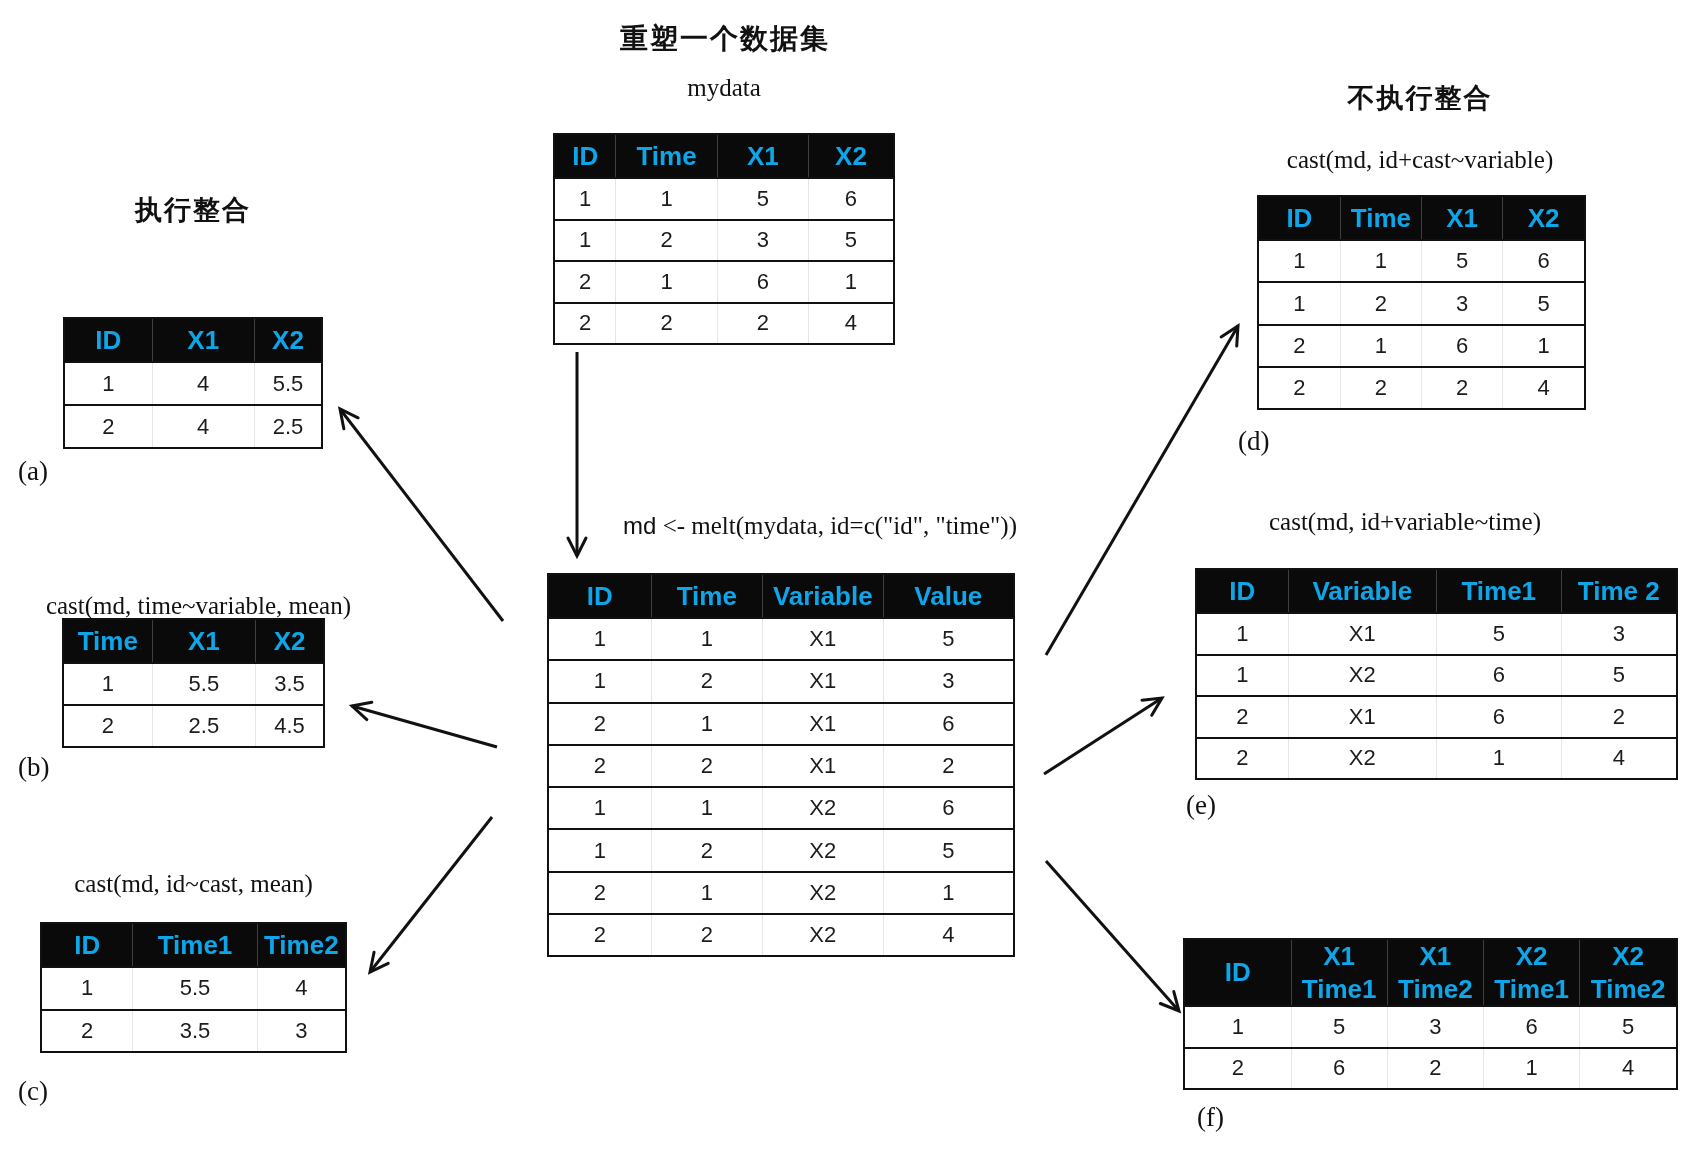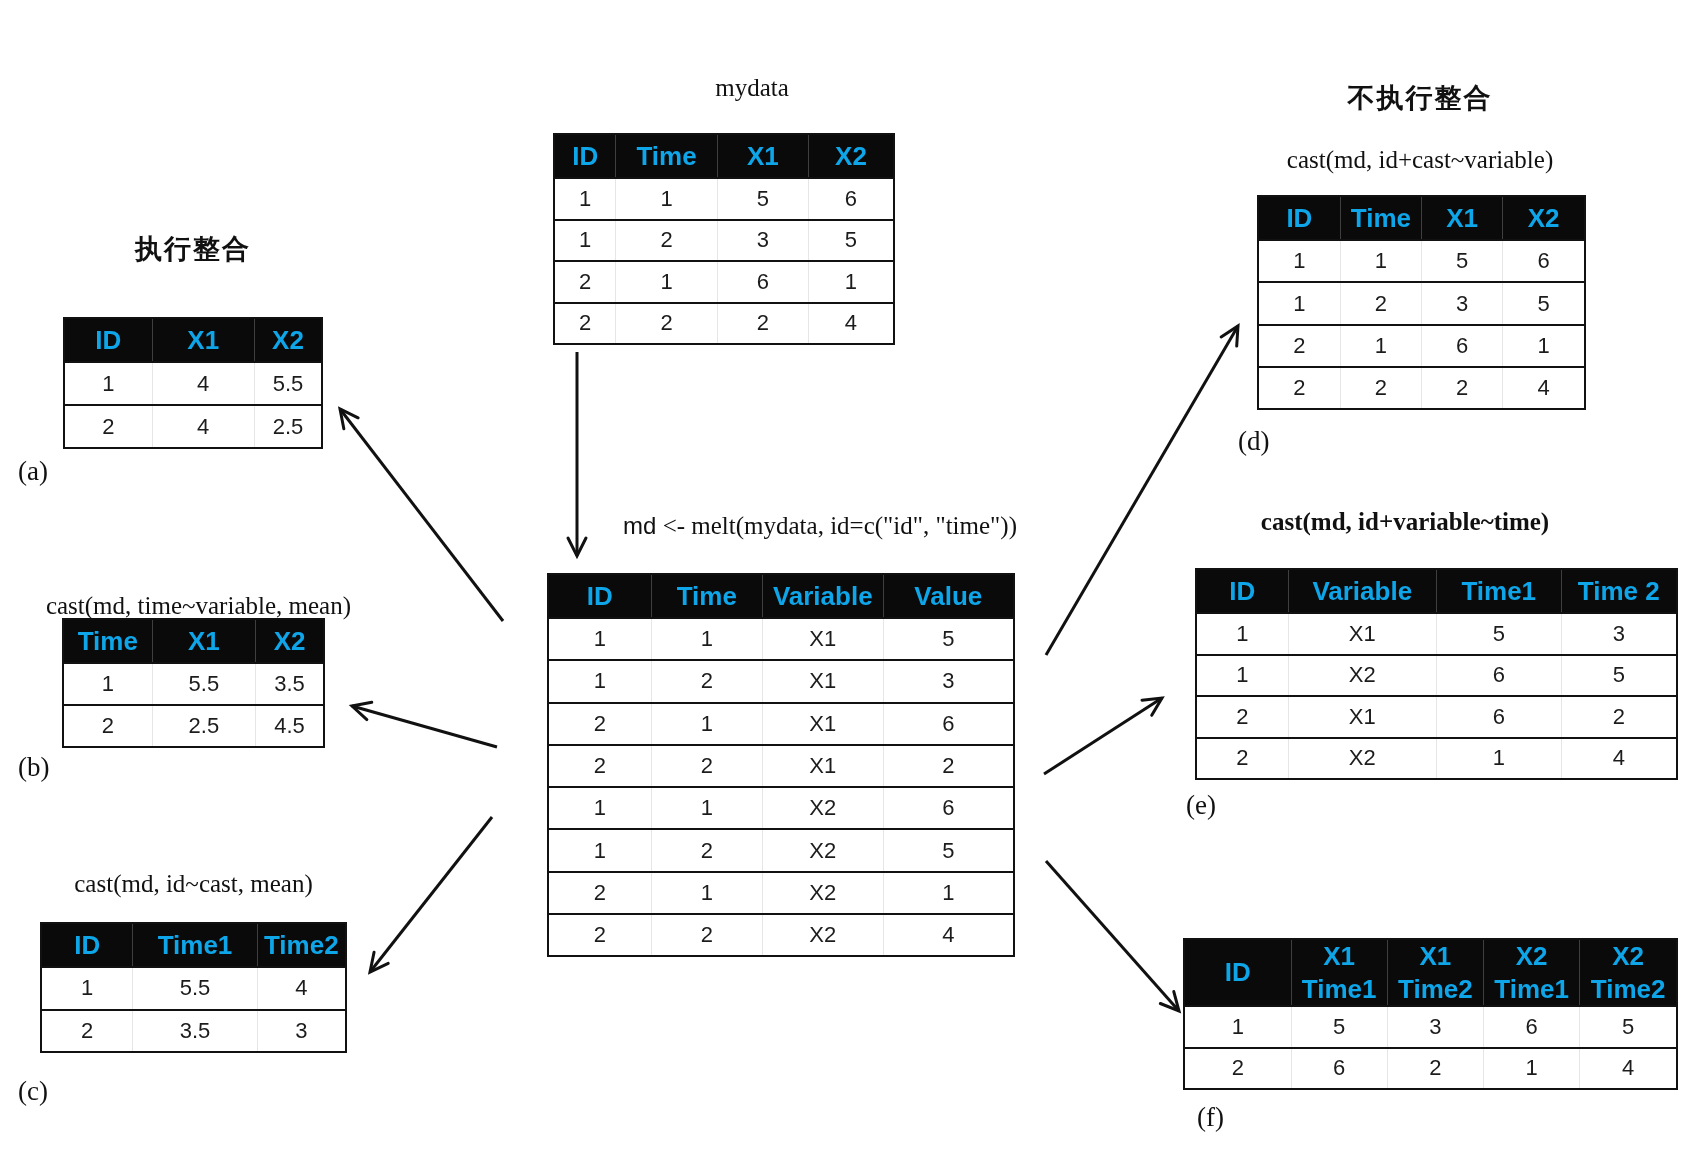--- a/index.html
+++ b/index.html
@@ -71,23 +71,24 @@
     </defs>
     <line x1="577" y1="352" x2="577" y2="556" stroke="#111" stroke-width="3" marker-end="url(#ah)"></line>
     <line x1="503" y1="621" x2="340" y2="409" stroke="#111" stroke-width="3" marker-end="url(#ah)"></line>
     <line x1="497" y1="747" x2="352" y2="706" stroke="#111" stroke-width="3" marker-end="url(#ah)"></line>
     <line x1="492" y1="817" x2="370" y2="972" stroke="#111" stroke-width="3" marker-end="url(#ah)"></line>
     <line x1="1046" y1="655" x2="1238" y2="326" stroke="#111" stroke-width="3" marker-end="url(#ah)"></line>
     <line x1="1044" y1="774" x2="1162" y2="698" stroke="#111" stroke-width="3" marker-end="url(#ah)"></line>
     <line x1="1046" y1="861" x2="1179" y2="1011" stroke="#111" stroke-width="3" marker-end="url(#ah)"></line>
   </svg>
 
-  <div class="serif-label" style="left:581px; top:74px; width:342px;text-align:center;">mydata</div>
-
-  <div class="cjk" style="left:60px; top:192px; width:266px; font-size:27px;margin-top:39px;">执行整合</div>
+  <div class="cjk" style="left:565px; top:20px; width:320px;">重塑一个数据集</div>
+  <div class="serif-label" style="left:553px; top:74px; width:342px;text-align:center;">mydata</div>
+
+  <div class="cjk" style="left:60px; top:192px; width:266px; font-size:27px;">执行整合</div>
 
   <div class="tbl" id="t-a">
       <table>
         <colgroup>
           <col style="width: 34%;">
           <col style="width: 40%;">
           <col style="width: 26%;">
         </colgroup>
         <thead>
           <tr>
@@ -332,21 +333,21 @@
             <td>2</td>
             <td>2</td>
             <td>2</td>
             <td>4</td>
           </tr>
         </tbody>
       </table>
     </div>
   <div class="tag" style="left:1238px; top:426px;">(d)</div>
 
-  <div class="cap" style="left:1190px; top:508px; width:430px;font-weight:bold;">cast(md, id+variable~time)</div>
+  <div class="cap" style="left:1190px; top:508px; width:430px;">cast(md, id+variable~time)</div>
   <div class="tbl" id="t-e">
       <table>
         <colgroup>
           <col style="width: 19%;">
           <col style="width: 31%;">
           <col style="width: 26%;">
           <col style="width: 24%;">
         </colgroup>
         <thead>
           <tr>

